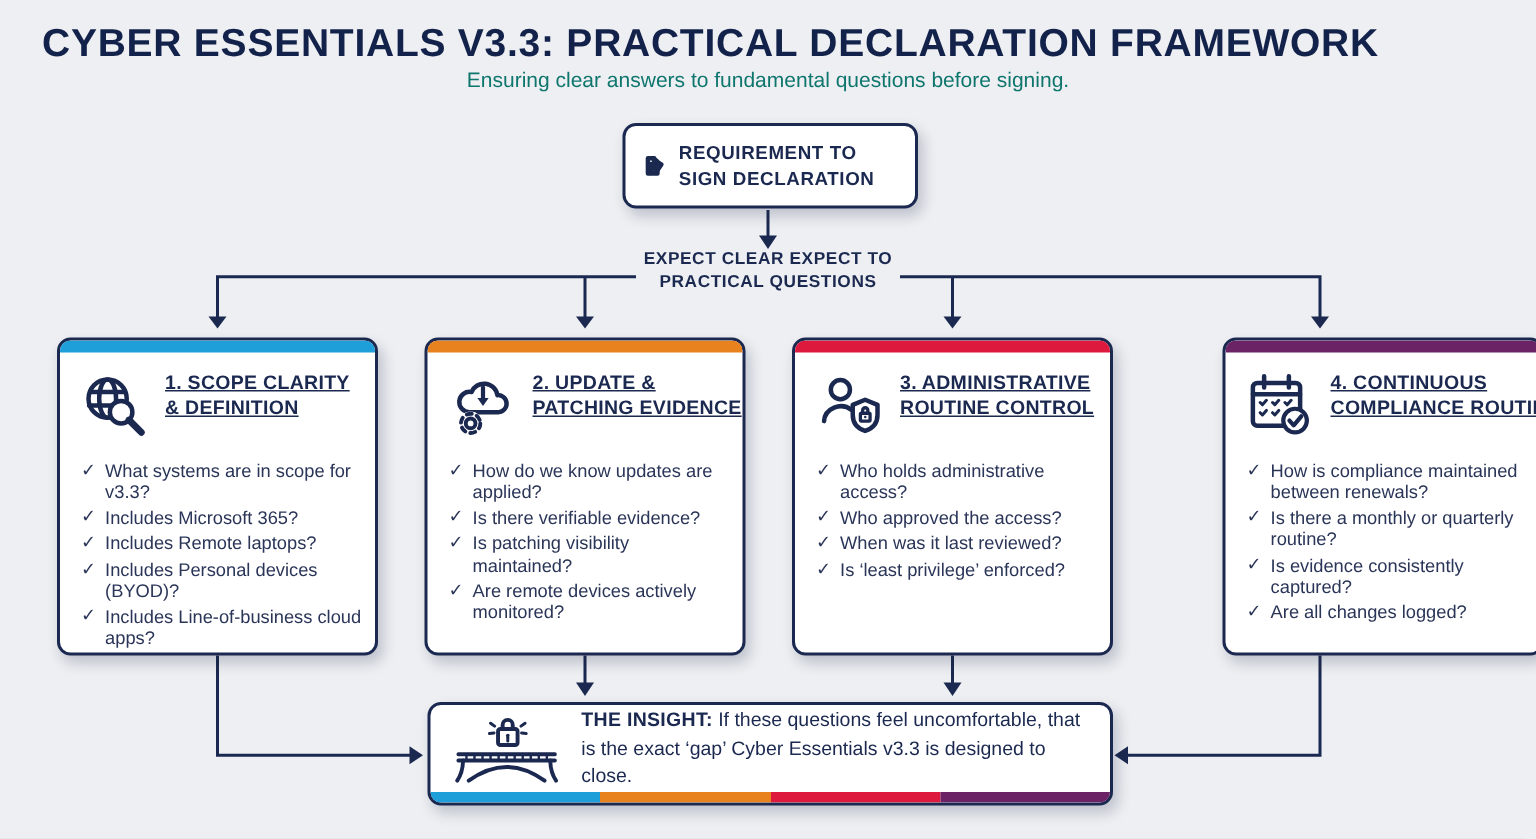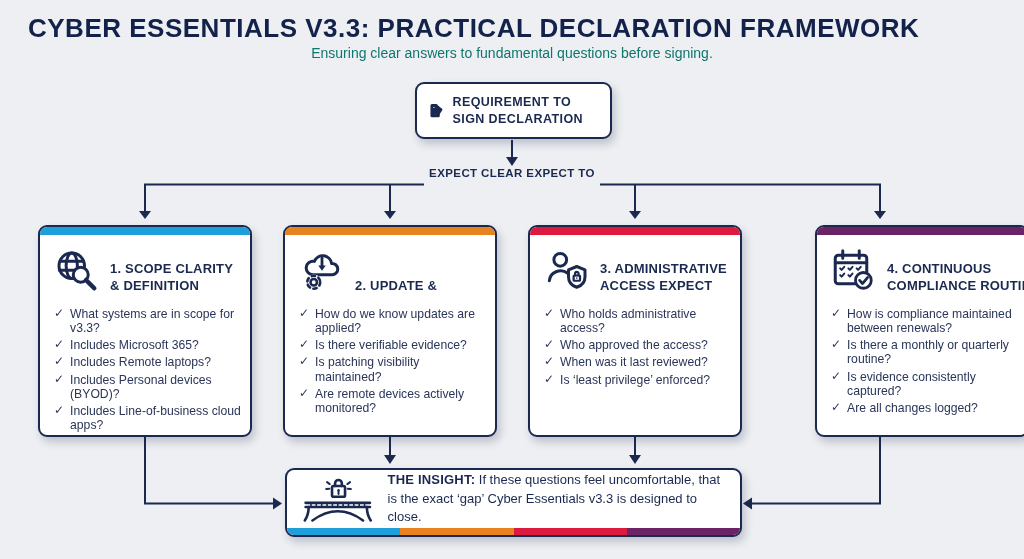--- a/index.html
+++ b/index.html
@@ -26,21 +26,21 @@
   .connectors{position:absolute;left:0;top:0;pointer-events:none;}
   .connector-label{
     position:absolute;left:402px;top:166px;width:220px;text-align:center;
     font-size:11.5px;font-weight:bold;letter-spacing:.4px;line-height:1.3;color:#1b2950;
   }
   .card{
     position:absolute;top:225px;width:214px;height:212px;box-sizing:border-box;
     background:#fff;border:2px solid #1b2950;border-radius:9px;overflow:hidden;
   }
   .accent{height:8px;width:100%;}
-  .card-head{display:flex;align-items:flex-end;gap:9px;margin:12px 10px 0 13px;}
+  .card-head{display:flex;align-items:flex-start;gap:9px;margin:12px 10px 0 13px;text-decoration:underline;}
   .card-icon{flex:0 0 auto;}
   .card-title{font-size:13px;font-weight:bold;letter-spacing:.2px;line-height:1.3;}
   .card-title div{white-space:nowrap;}
   .items{margin:12px 6px 0 14px;}
   .item{display:flex;align-items:flex-start;gap:6px;margin-bottom:3px;
         font-size:12.2px;line-height:1.16;color:#2a3558;}
   .chk{flex:0 0 auto;font-size:12px;line-height:1.16;color:#2a3558;}
   .insight{
     position:absolute;left:285px;top:468px;width:457px;height:69px;box-sizing:border-box;
     background:#fff;border:2px solid #1b2950;border-radius:9px;overflow:hidden;
@@ -70,20 +70,21 @@
       <path d="M49 24.5 l6 4" stroke-width="2"></path>
     </svg>
     <div class="top-node-label">
       <div>REQUIREMENT TO</div>
       <div>SIGN DECLARATION</div>
     </div>
   </div>
 
   <div class="connector-label">
     <div>EXPECT CLEAR EXPECT TO</div>
+    <div>PRACTICAL QUESTIONS</div>
   </div>
 
   <svg class="connectors" width="1024" height="559" viewBox="0 0 1024 559" fill="none" stroke="#1b2950" stroke-width="2">
     <path d="M512 140 V158"></path>
       <polygon points="506,157 518,157 512,166" fill="#1b2950" stroke="none"></polygon>
     <path d="M424 184.5 H145 V212 M390 184.5 V212"></path>
     <path d="M600 184.5 H880 V212 M635 184.5 V212"></path>
     <polygon points="139,211 151,211 145,219" fill="#1b2950" stroke="none"></polygon>
     <polygon points="384,211 396,211 390,219" fill="#1b2950" stroke="none"></polygon>
     <polygon points="629,211 641,211 635,219" fill="#1b2950" stroke="none"></polygon>
@@ -147,20 +148,21 @@
       <svg class="card-icon icon" width="48" height="48" viewBox="0 0 64 64" fill="none" stroke="#1b2950" stroke-width="3" stroke-linecap="round" stroke-linejoin="round">
         <path d="M46 37 H20 a9 9 0 1 1 1.8 -17.8 a12 12 0 0 1 23 2.7 a7.5 7.5 0 0 1 1.2 15.1 Z"></path>
         <path d="M32 15 V25" stroke-width="2.8"></path>
         <polygon points="27,24.5 37,24.5 32,31.5" fill="#1b2950" stroke="none"></polygon>
         <circle cx="21" cy="47" r="10.5" fill="#fff" stroke="none"></circle>
         <circle cx="21" cy="47" r="8.6" stroke-dasharray="3.4 3.5" stroke-width="2.6"></circle>
         <circle cx="21" cy="47" r="4.3" stroke-width="2.6"></circle>
       </svg>
       <div class="card-title">
         <div>2. UPDATE &amp;</div>
+        <div>PATCHING EVIDENCE</div>
       </div>
     </div>
     <div class="items">
       <div class="item">
           <span class="chk">✓</span>
           <span>How do we know updates are applied?</span>
         </div>
       <div class="item">
           <span class="chk">✓</span>
           <span>Is there verifiable evidence?</span>
@@ -182,21 +184,21 @@
       <svg class="card-icon icon" width="48" height="48" viewBox="0 0 64 64" fill="none" stroke="#1b2950" stroke-width="3" stroke-linecap="round" stroke-linejoin="round">
         <circle cx="23" cy="17" r="8.5"></circle>
         <path d="M8.5 45 a15 14 0 0 1 24.5 -10"></path>
         <path d="M45 26 l11 4.5 v9 c0 7.5 -4.5 12 -11 14.2 c-6.5 -2.2 -11 -6.7 -11 -14.2 v-9 Z" fill="#fff"></path>
         <rect x="40.8" y="38" width="8.6" height="7" rx="1" stroke-width="2.2"></rect>
         <path d="M42.8 38 v-2.6 a2.3 2.3 0 0 1 4.6 0 V38" stroke-width="2.2"></path>
         <circle cx="45.1" cy="41.4" r="1.1" fill="#1b2950" stroke="none"></circle>
       </svg>
       <div class="card-title">
         <div>3. ADMINISTRATIVE</div>
-        <div>ACCESS EXPECT</div>
+        <div>ROUTINE CONTROL</div>
       </div>
     </div>
     <div class="items">
       <div class="item">
           <span class="chk">✓</span>
           <span>Who holds administrative access?</span>
         </div>
       <div class="item">
           <span class="chk">✓</span>
           <span>Who approved the access?</span>

